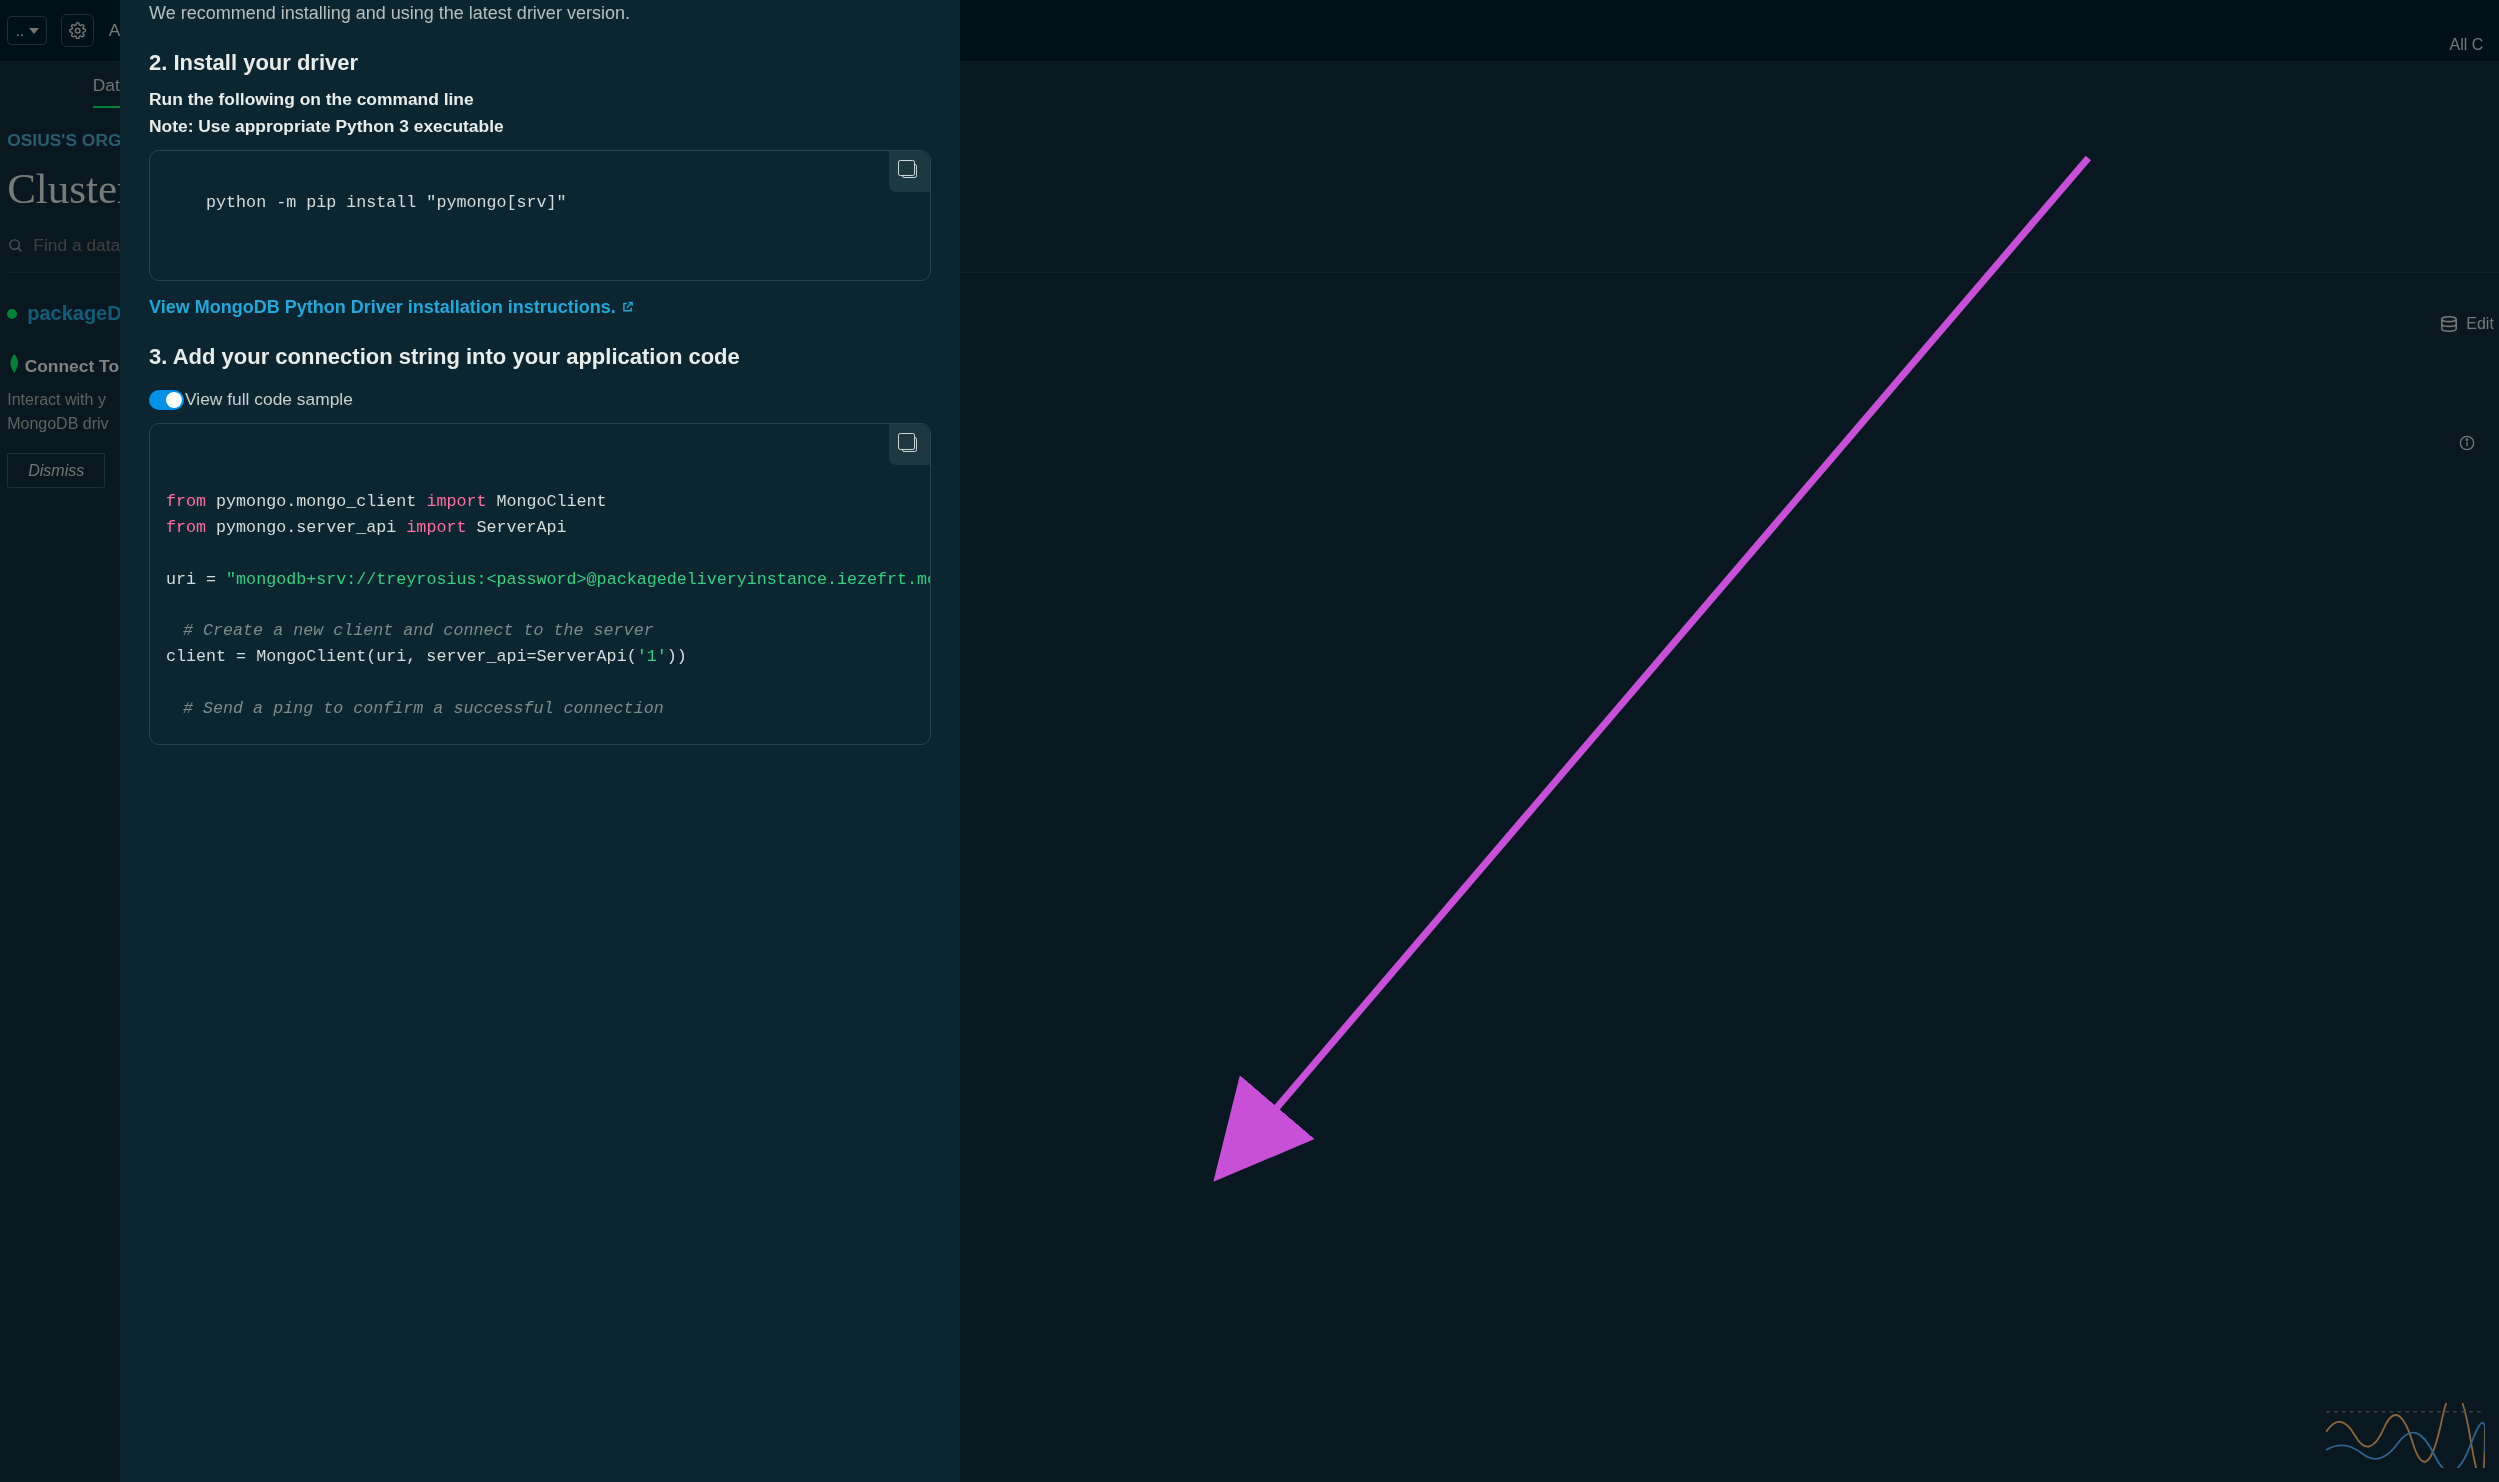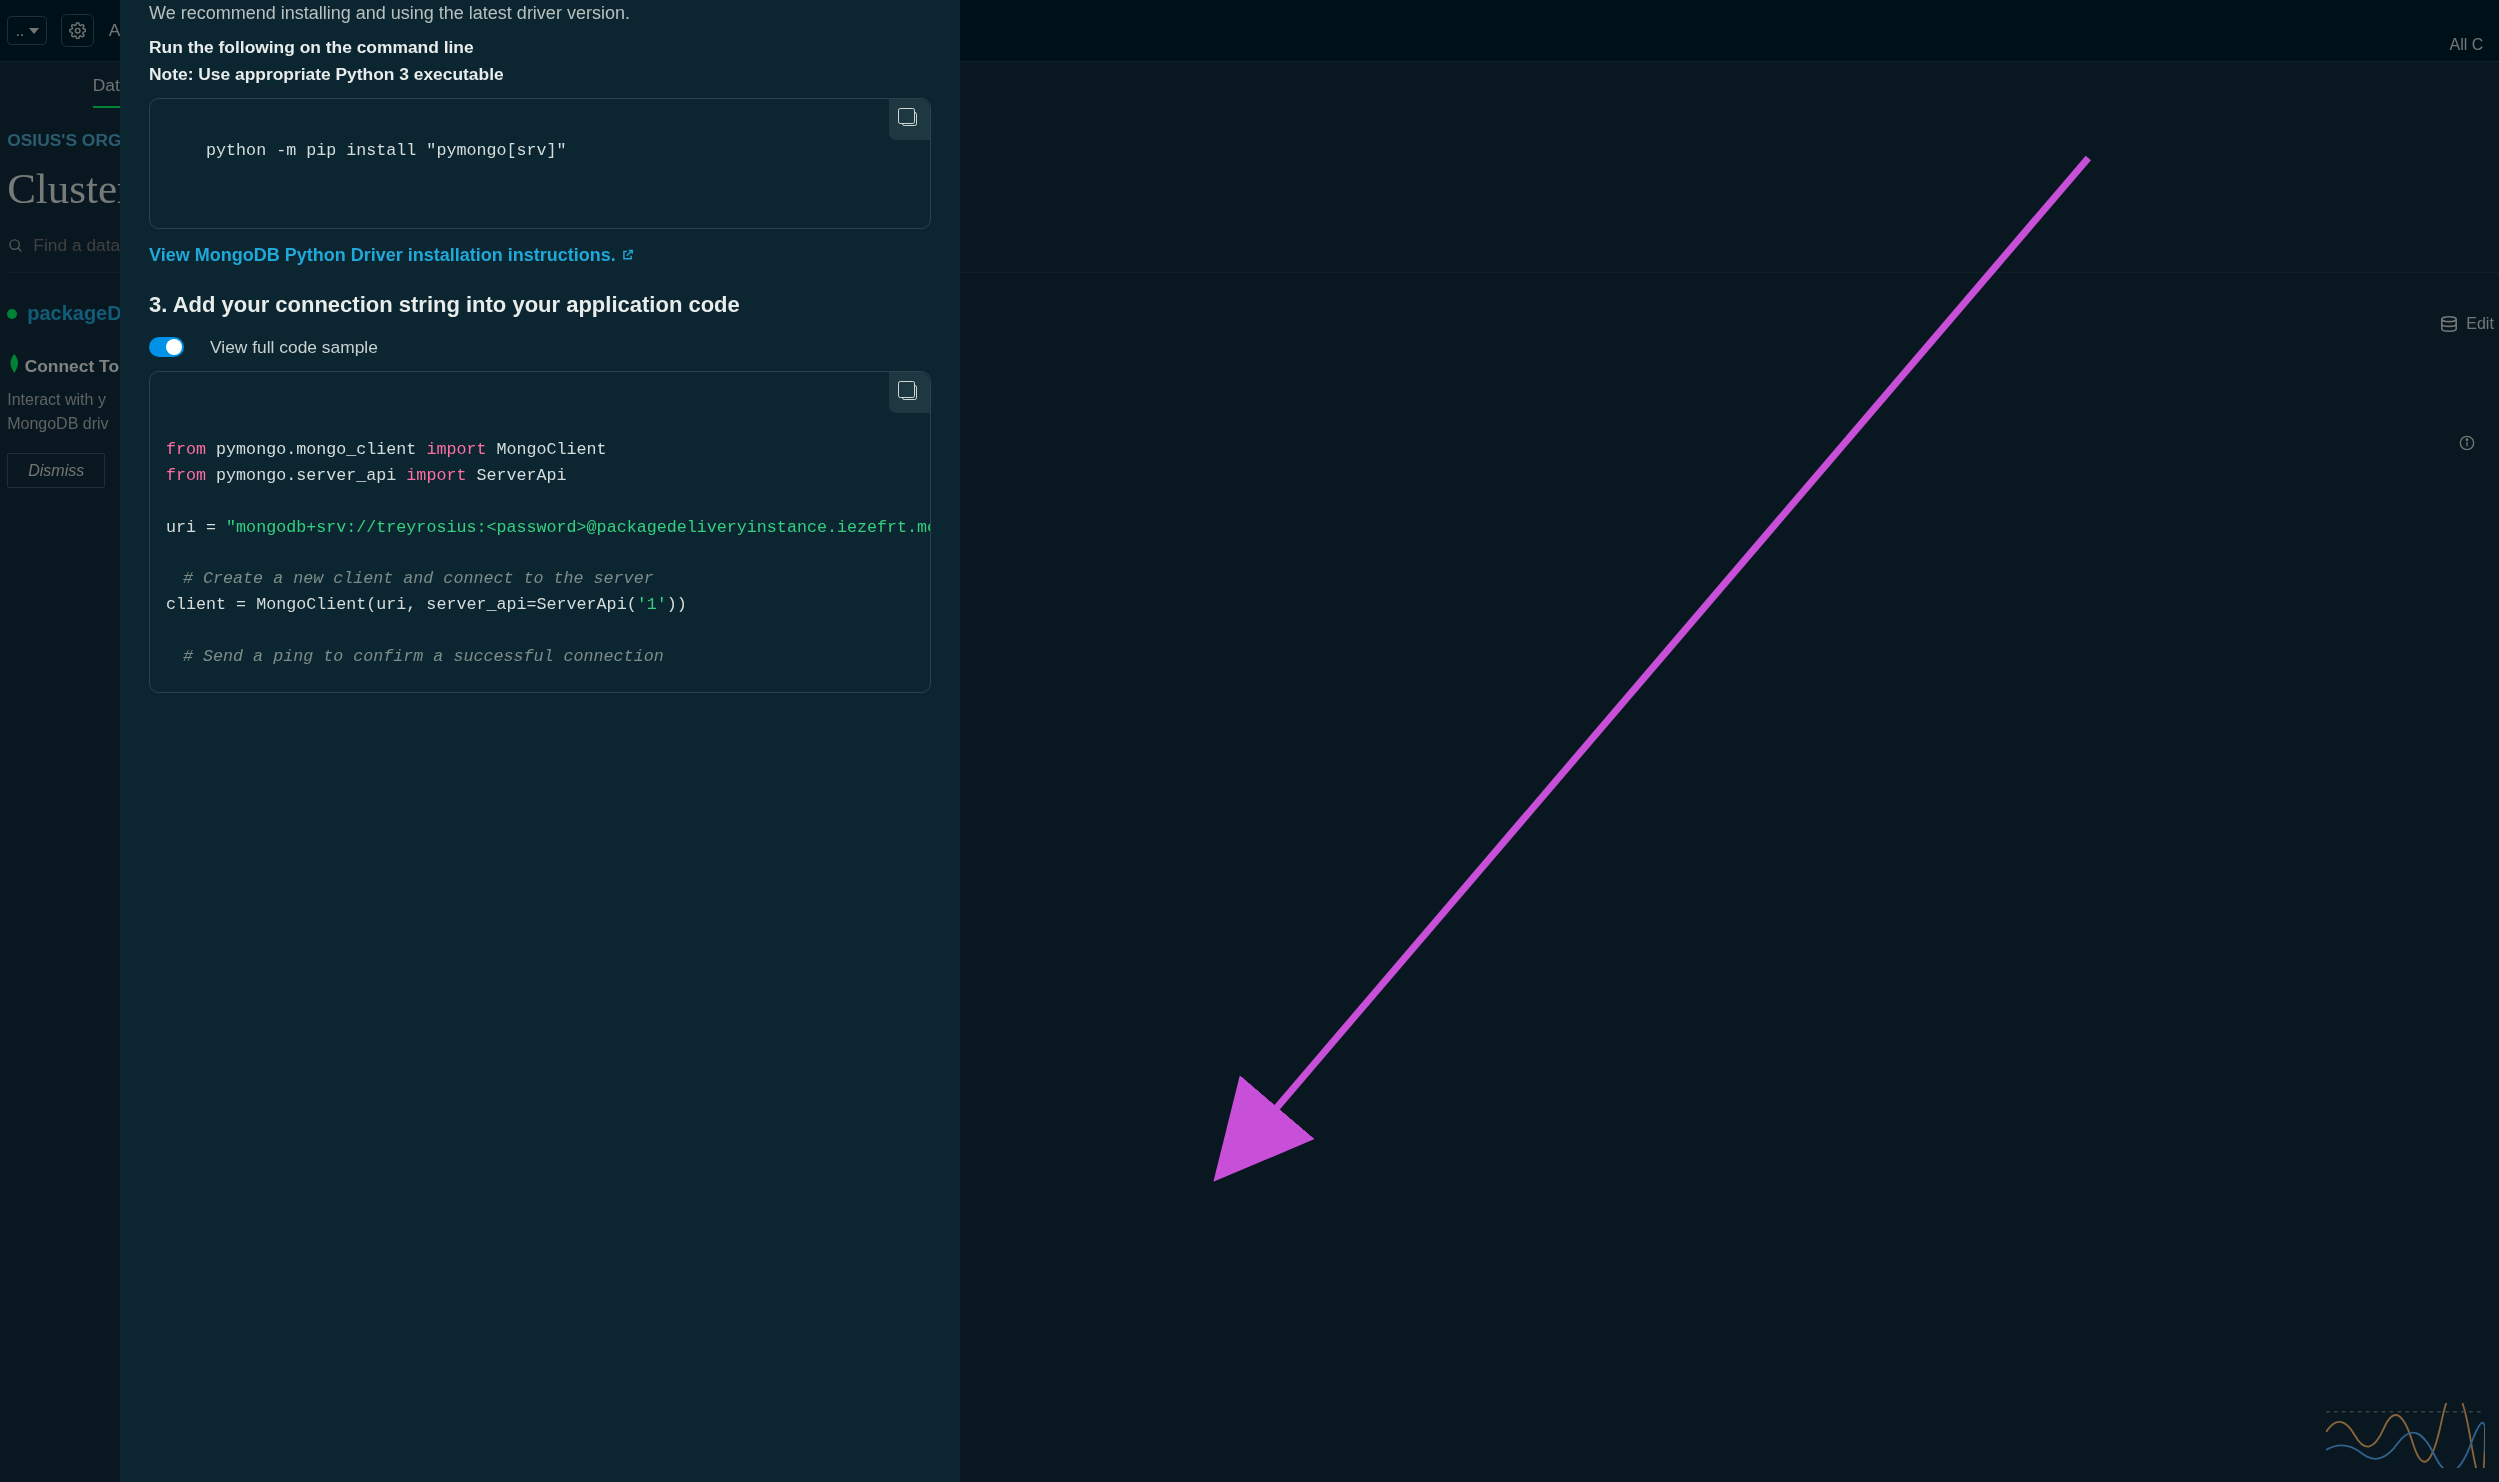--- a/index.html
+++ b/index.html
@@ -174,21 +174,21 @@
   }
 
   .link-line {
     display: inline-flex; align-items: center; gap: 5.8px;
     margin-top: 16px;
     color: #1fa8d8; font-size: 18px; font-weight: 700;
     cursor: pointer;
   }
   .ext-icon { font-size: 13px; }
 
-  .toggle-row { display: flex; align-items: flex-start; gap: 26px; margin-top: 19px; }
+  .toggle-row { display: flex; align-items: flex-end; gap: 1px; margin-top: 19px; }
   .toggle {
     width: 35px; height: 20px; border-radius: 10px;
     background: #0092e6; position: relative; cursor: pointer;
   }
   .toggle-knob {
     position: absolute; top: 2.2px; right: 2.2px;
     width: 16px; height: 16px; border-radius: 50%; background: #fff;
   }
   .toggle-label { font-size: 17.4px; color: #c9d1ce; }
 
@@ -282,20 +282,21 @@
     <path d="M0 65 Q 25 50 50 70 T 100 55 T 150 72 T 200 58 T 220 68" stroke="#5ab0ff" stroke-width="2.5" fill="none"></path>
     <line x1="0" y1="12" x2="220" y2="12" stroke="#6d7b78" stroke-width="2" stroke-dasharray="5 6"></line>
   </svg>
 </div>
 
 <div class="modal">
 
   <div class="rec-line">We recommend installing and using the latest driver version.</div>
 
 
+  <div class="step-title">2. Install your driver</div>
   <div class="sub-line">Run the following on the command line</div>
   <div class="note-line">Note: Use appropriate Python 3 executable</div>
 
   <div class="code-box">
     <span>python -m pip install "pymongo[srv]"</span>
     <div class="copy-btn">
       <span class="copy-icon"></span>
     </div>
   </div>
 

